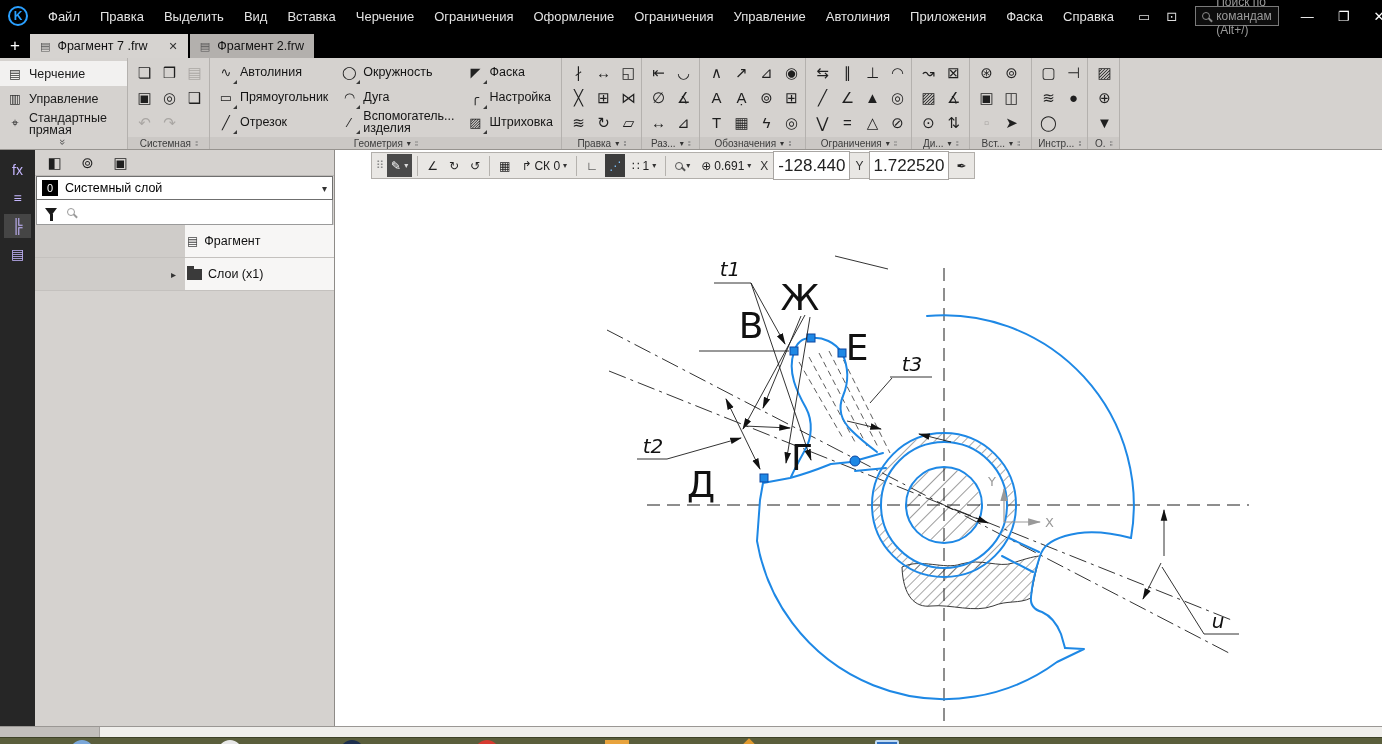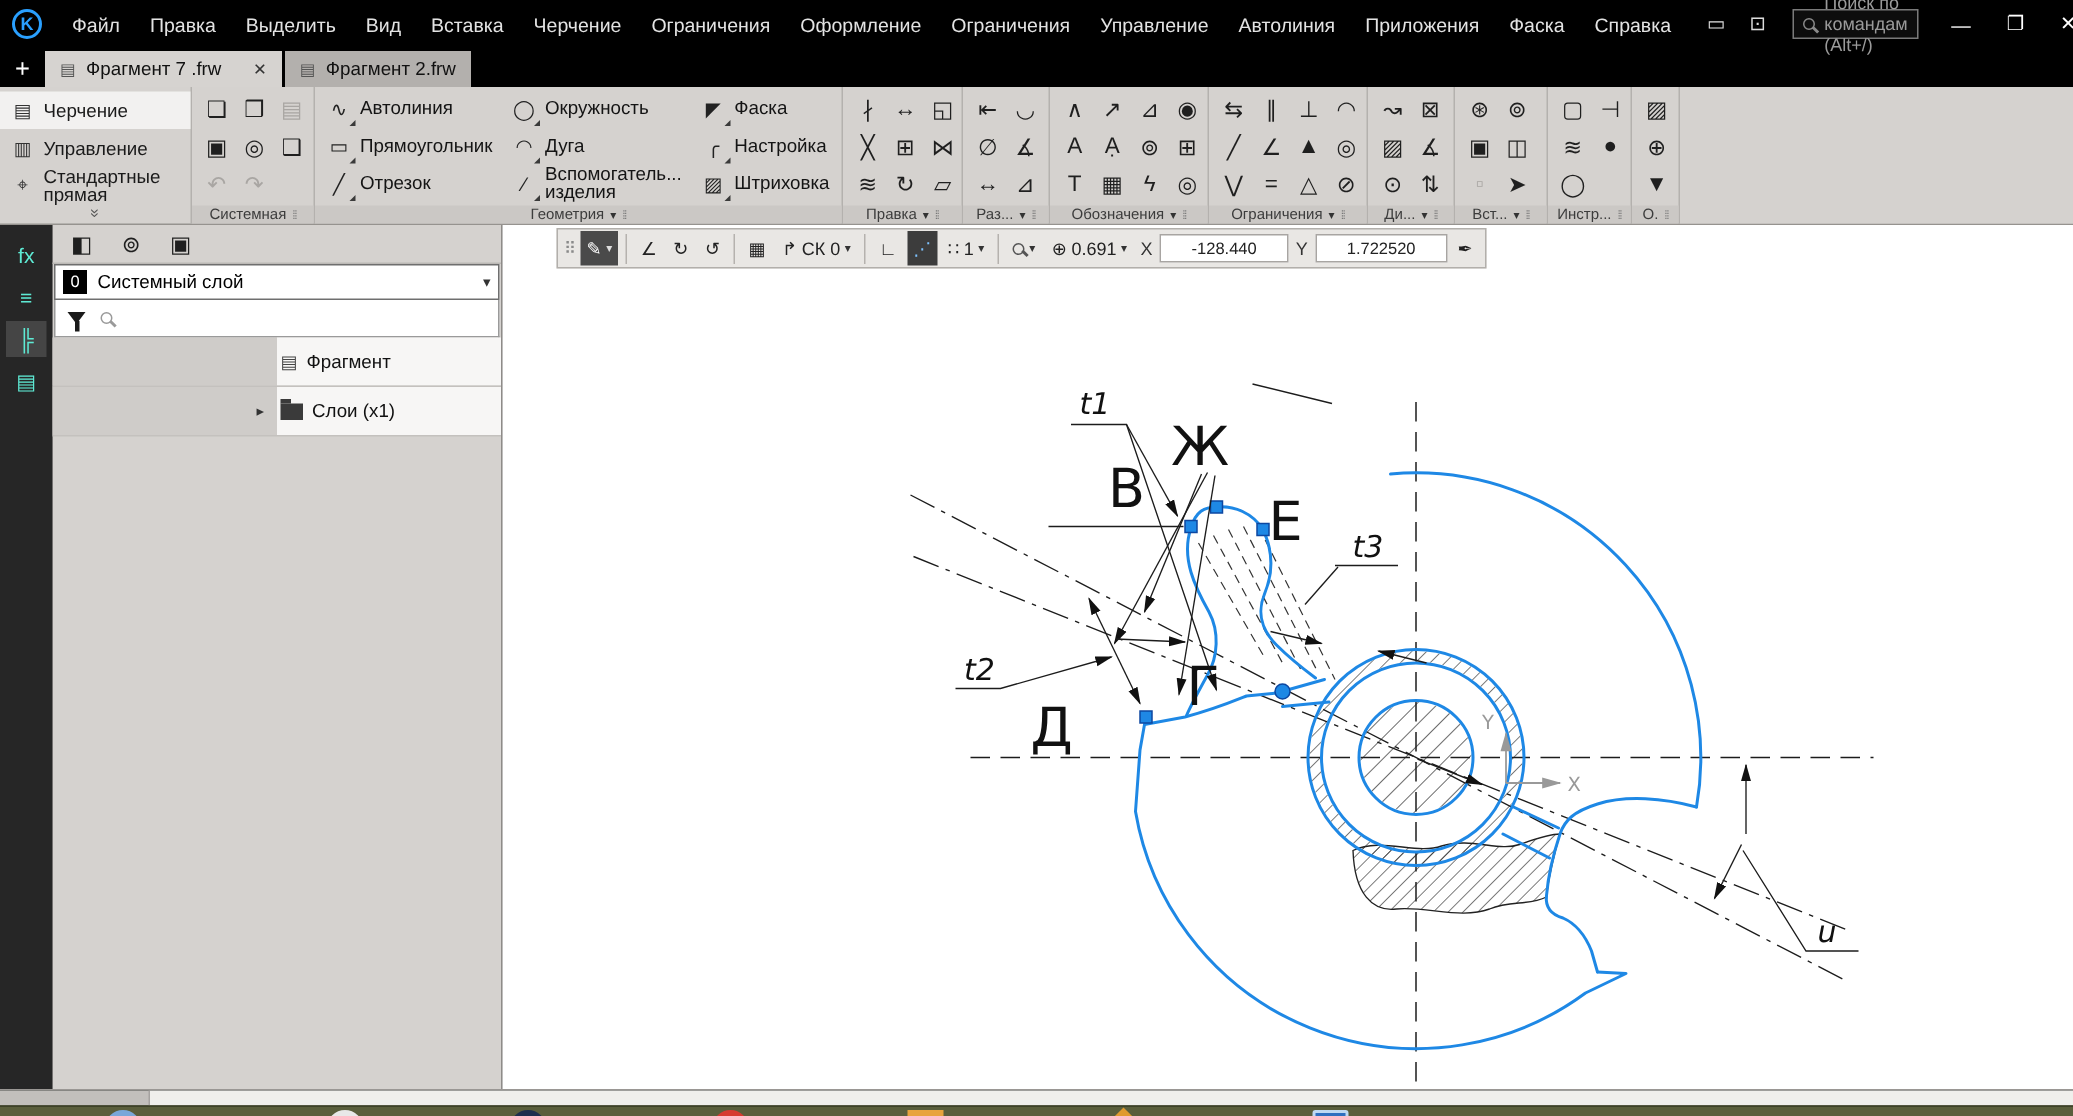--- a/index.html
+++ b/index.html
@@ -51,21 +51,21 @@
   .tgrid{display:grid;grid-auto-flow:column;grid-template-rows:repeat(3,25px);column-gap:8px;}
   .tool{display:flex;align-items:center;gap:5px;font-size:12.5px;color:#141414;padding:0 2px;white-space:nowrap;}
   .tool .ticon{width:18px;height:18px;position:relative;display:flex;align-items:center;justify-content:center;font-size:13px;color:#222;flex:none;}
   .tool .ticon::after{content:"";position:absolute;right:-2px;bottom:-2px;border-left:4px solid transparent;border-bottom:4px solid #3a3a3a;}
   .tool .tlabel{white-space:pre-line;line-height:11.5px;}
   .rfill{flex:1;background:var(--ribbon-bg);}
 
   
   .main{display:flex;height:576px;}
   .rail{width:35px;background:#262626;display:flex;flex-direction:column;align-items:center;padding-top:8px;gap:4px;}
-  .rail .gi{color:#5eead4;font-size:14px;width:27px;height:24px;}
+  .rail .gi{color:#c4b5fd;font-size:14px;width:27px;height:24px;}
   .rail .gi.act{background:#454545;}
 
   .treepanel{width:300px;background:#d5d2cf;border-right:1px solid #8e8b88;display:flex;flex-direction:column;}
   .tp-header{height:22px;background:#cfccc9;display:flex;align-items:center;padding:0 7px;font-size:12px;color:#222;}
   .tp-header .gear{margin-left:auto;font-size:13px;color:#444;}
   .tp-iconrow{height:26px;display:flex;align-items:center;gap:10px;padding:0 8px;border-bottom:1px solid #bcb9b6;font-size:14px;color:#333;}
   .tp-layer{height:24px;background:#fff;border:1px solid #6f6f6f;margin:0 1px;display:flex;align-items:center;gap:7px;padding:0 5px;font-size:12.5px;}
   .chip{width:16px;height:16px;background:#000;color:#fff;display:flex;align-items:center;justify-content:center;font-size:11px;flex:none;}
   .tp-layer .dd{margin-left:auto;font-size:10px;color:#333;}
   .tp-filter{height:25px;background:#fff;border:1px solid #9a9a9a;border-top:none;margin:0 1px;display:flex;align-items:center;gap:10px;padding:0 8px;}
@@ -99,21 +99,21 @@
 
   
   .vtb{position:absolute;left:36px;top:2px;height:27px;background:#e9e7e4;border:1px solid #b2afab;display:flex;align-items:center;padding:0 4px;gap:3px;font-size:12px;color:#222;z-index:5;}
   .vtb .grip{color:#8a8a8a;font-size:11px;}
   .vtb .btn{height:23px;display:flex;align-items:center;gap:3px;padding:0 4px;}
   .vtb .dark{background:#4a4a4a;color:#fff;}
   .vtb .pressed{background:#3c3c3c;color:#7ec3ff;}
   .vtb .caret{font-size:8px;color:#333;}
   .vtb .dark .caret,.vtb .pressed .caret{color:#ddd;}
   .vtb .vsep{width:1px;height:20px;background:#b5b2ae;margin:0 2px;}
-  .vtb .field{background:#fff;border:1px solid #a8a5a2;height:19px;display:flex;align-items:center;padding:0 20px;font-size:11px;min-width:52px;}
+  .vtb .field{background:#fff;border:1px solid #a8a5a2;height:29px;display:flex;align-items:center;padding:0 4px;font-size:17px;min-width:52px;}
   .vtb .flabel{color:#333;padding:0 2px;}
   .vtb .mag{border-color:#555;}
   .vtb .mag::after{background:#555;}
 
   
   .statusbar{height:11px;display:flex;border-top:1px solid #9a9794;}
   .statusbar .left{width:100px;background:#c2bfbc;border-right:1px solid #a5a2a0;}
   .statusbar .rest{flex:1;background:#f0efec;}
   .taskbar{height:7px;background:var(--taskbar-olive);position:relative;overflow:hidden;border-top:1px solid #3e4228;}
   .tico{position:absolute;top:2px;width:24px;height:24px;}

